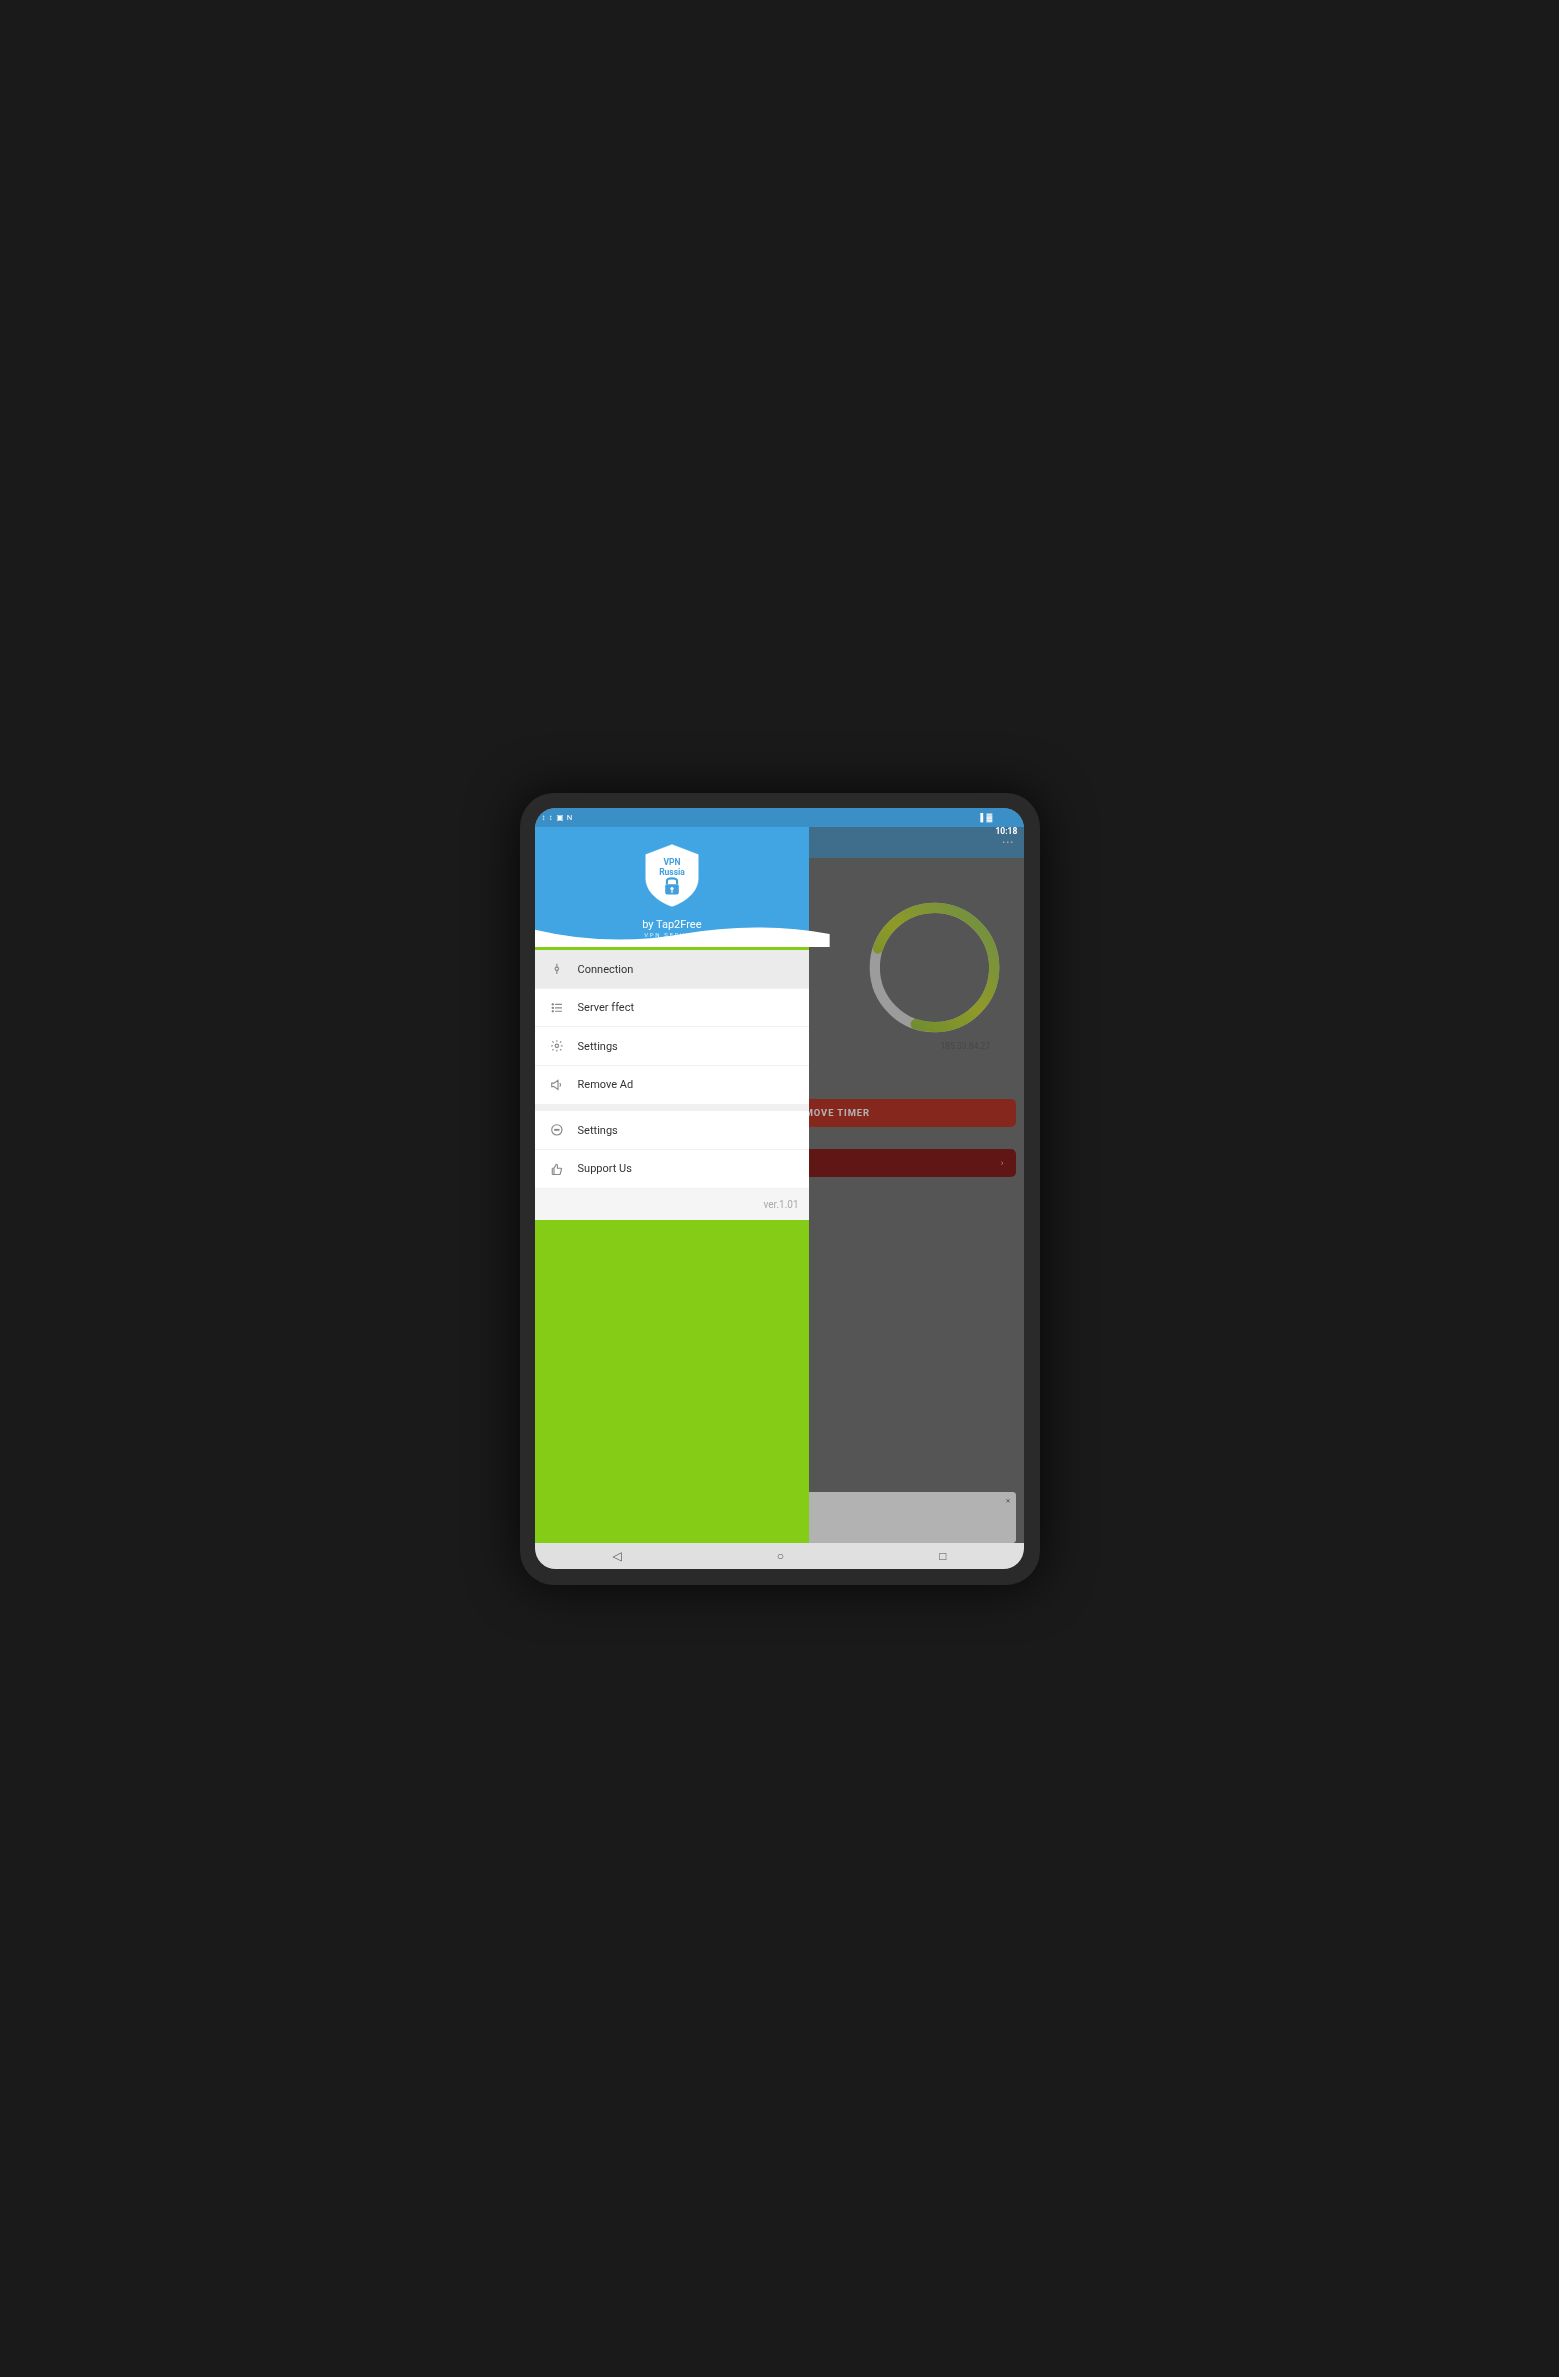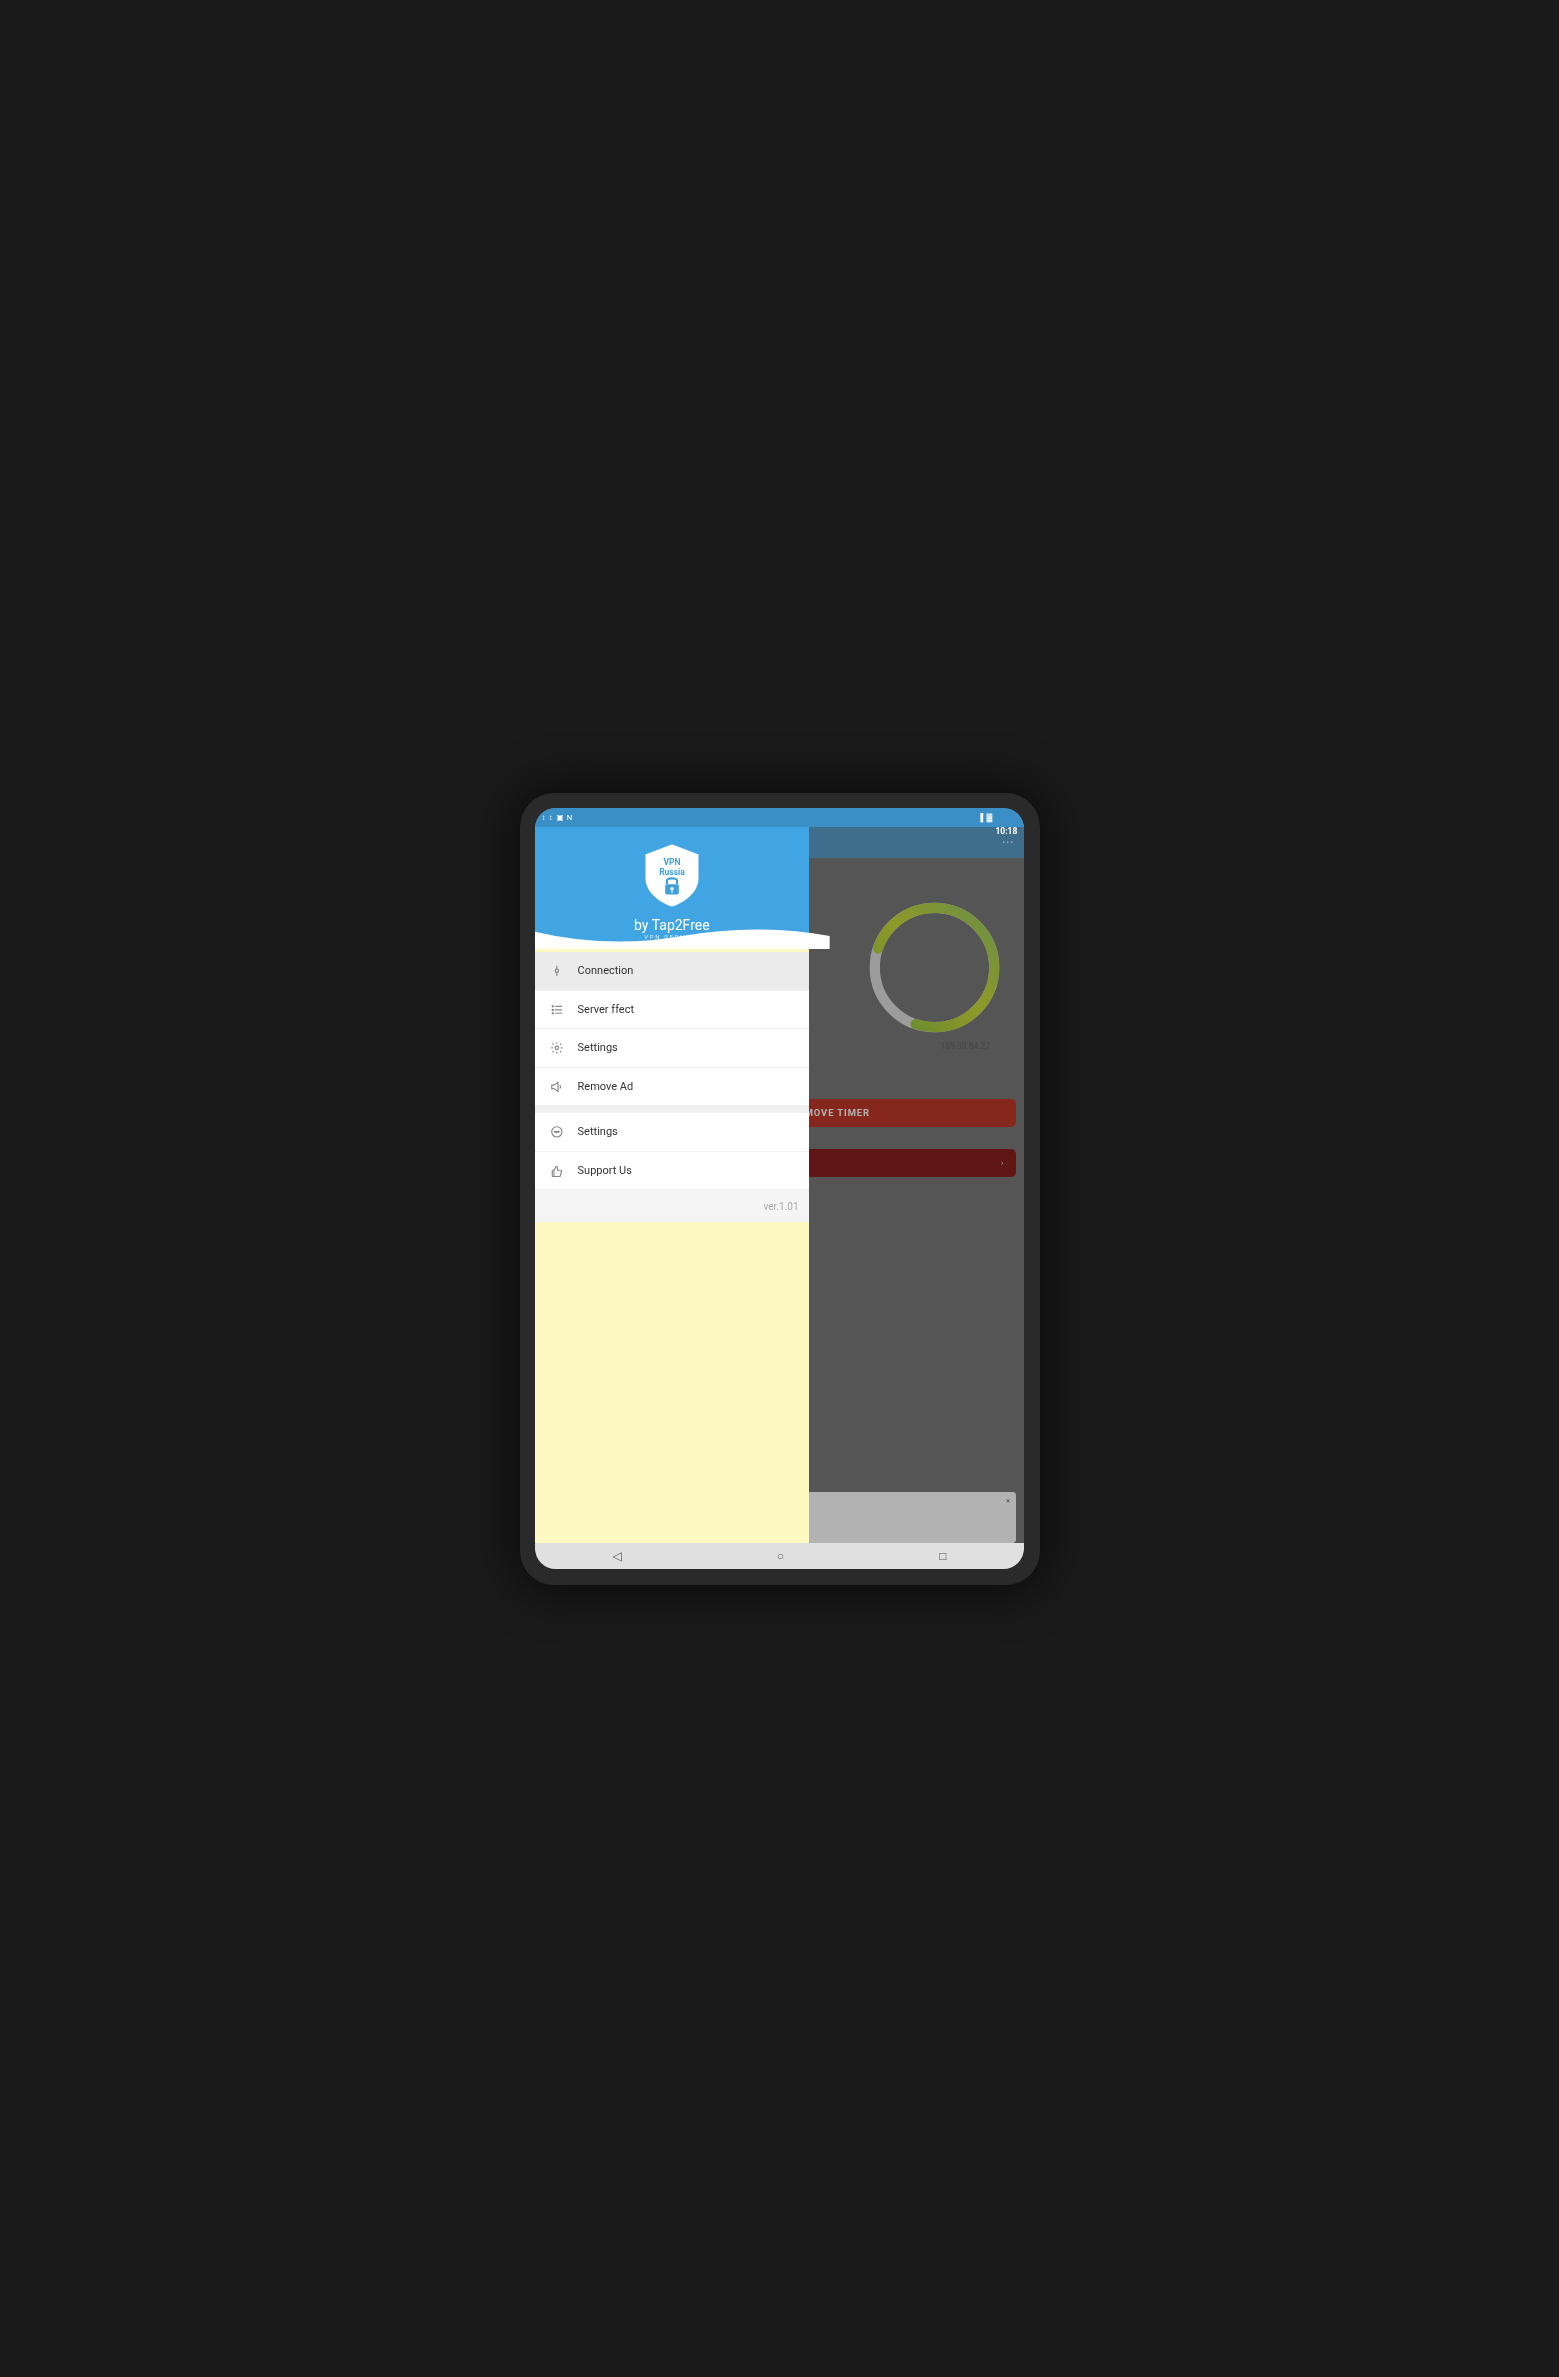--- a/index.html
+++ b/index.html
@@ -315,21 +315,21 @@
     }
 
     .shield svg {
       width: 60px;
       height: 68px;
     }
 
     
     .drawer-menu {
       flex: 1;
-      background: #fef9c3;
+      background: #84cc16;
       padding-top: 3.4px;
     }
 
     .drawer-item {
       display: flex;
       align-items: center;
       padding: 10.3px 13.7px;
       background: white;
       border-bottom: 0.9px solid #f0f0f0;
       cursor: pointer;
@@ -491,21 +491,21 @@
                 <text x="35" y="28" text-anchor="middle" font-size="10" font-weight="bold" fill="#3fa0db">VPN</text>
                 <text x="35" y="40" text-anchor="middle" font-size="10" font-weight="bold" fill="#3fa0db">Russia</text>
 
                 <rect x="27" y="51" width="16" height="12" rx="2" fill="#3fa0db"></rect>
                 <path d="M29 51 L29 47 C29 43 41 43 41 47 L41 51" fill="none" stroke="#3fa0db" stroke-width="2.5"></path>
                 <circle cx="35" cy="56" r="2" fill="white"></circle>
                 <line x1="35" y1="58" x2="35" y2="61" stroke="white" stroke-width="1.5"></line>
               </svg>
             </div>
           </div>
-          <div style="color:white;font-size:14px;margin-top:1.7px;">by Tap2Free</div>
+          <div style="color:white;font-size:11px;margin-top:1.7px;">by Tap2Free</div>
           <div style="color:rgba(255,255,255,0.8);font-size:6px;letter-spacing:1.7px;margin-bottom:8.5px;">VPN SERVICE</div>
 
           <svg class="drawer-header-wave" viewBox="0 0 340 30" preserveAspectRatio="none">
             <path d="M0 30 L0 10 Q85 30 170 15 Q255 0 340 15 L340 30 Z" fill="white"></path>
           </svg>
         </div>
 
         <div class="drawer-menu">
 
           <div class="drawer-item active">

